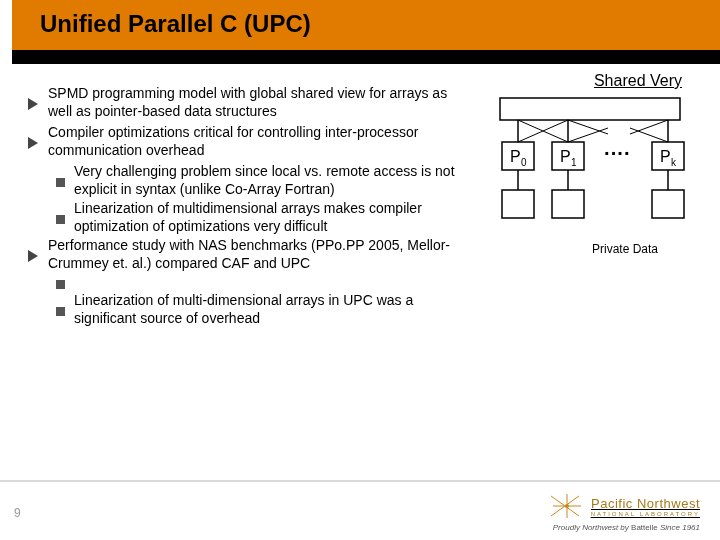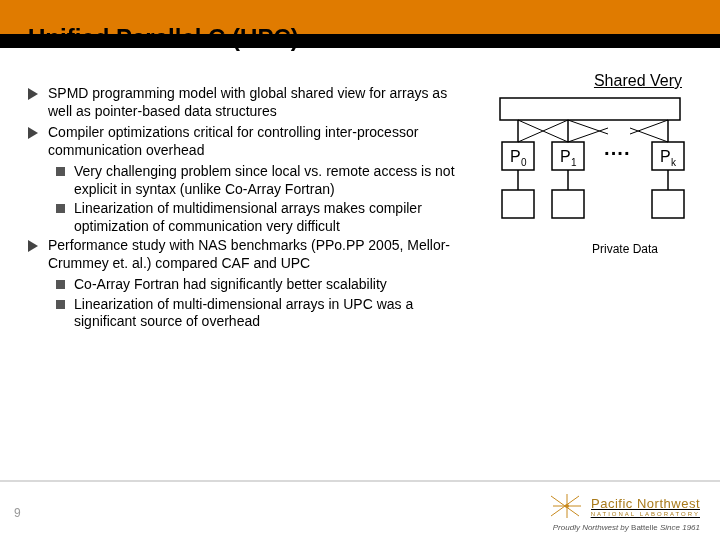--- a/index.html
+++ b/index.html
@@ -6,50 +6,51 @@
   body {
     width: 720px;
     height: 540px;
     font-family: Arial, Helvetica, sans-serif;
     background: #fff;
     position: relative;
     overflow: hidden;
   }
   .title-bar {
     background: #e07b00;
-    height: 48px;
+    height: 64px;
     border-bottom: 14px solid #000;
-    padding: 24px 0 0 28px;
+    padding: 10px 0 0 28px;
+    margin-left: 12px;
   }
   .title-bar h1 {
     color: #000;
     font-size: 24px;
     font-weight: bold;
   }
   .content {
     position: absolute;
     top: 85px;
     left: 28px;
     width: 440px;
   }
   .bullet-lvl1 {
     display: flex;
-    align-items: flex-start;
+    align-items: center;
     margin-bottom: 4px;
     font-size: 14px;
     line-height: 1.25;
   }
   .bullet-lvl1 .tri {
     flex: 0 0 auto;
     margin-top: 3px;
     margin-right: 8px;
   }
   .bullet-lvl2 {
     display: flex;
-    align-items: flex-start;
+    align-items: center;
     margin: 2px 0 2px 28px;
     font-size: 14px;
     line-height: 1.25;
   }
   .bullet-lvl2 .sq {
     flex: 0 0 auto;
     margin-top: 4px;
     margin-right: 8px;
   }
   .diagram {
@@ -143,33 +144,32 @@
     <div class="bullet-lvl2">
       <svg class="sq" width="10" height="10">
         <rect x="0" y="0" width="9" height="9" fill="#555"></rect>
       </svg>
       <span>Very challenging problem since local vs. remote access is not explicit in syntax (unlike Co-Array Fortran)</span>
     </div>
     <div class="bullet-lvl2">
       <svg class="sq" width="10" height="10">
         <rect x="0" y="0" width="9" height="9" fill="#555"></rect>
       </svg>
-      <span>Linearization of multidimensional arrays makes compiler optimization of communication very difficult</span>
+      <span>Linearization of multidimensional arrays makes compiler optimization of optimizations very difficult</span>
     </div>
     <div class="bullet-lvl1">
       <svg class="tri" width="12" height="12">
         <polygon points="0,0 10,6 0,12" fill="#444"></polygon>
       </svg>
       <span>Performance study with NAS benchmarks (PPo.PP 2005, Mellor-Crummey et. al.) compared CAF and UPC</span>
     </div>
     <div class="bullet-lvl2">
       <svg class="sq" width="10" height="10">
         <rect x="0" y="0" width="9" height="9" fill="#555"></rect>
       </svg>
-      <span>Co-Array Fortran had significantly better scalability</span>
     </div>
     <div class="bullet-lvl2">
       <svg class="sq" width="10" height="10">
         <rect x="0" y="0" width="9" height="9" fill="#555"></rect>
       </svg>
       <span>Linearization of multi-dimensional arrays in UPC was a significant source of overhead</span>
     </div>
   </div>
 
 <div class="diagram">

